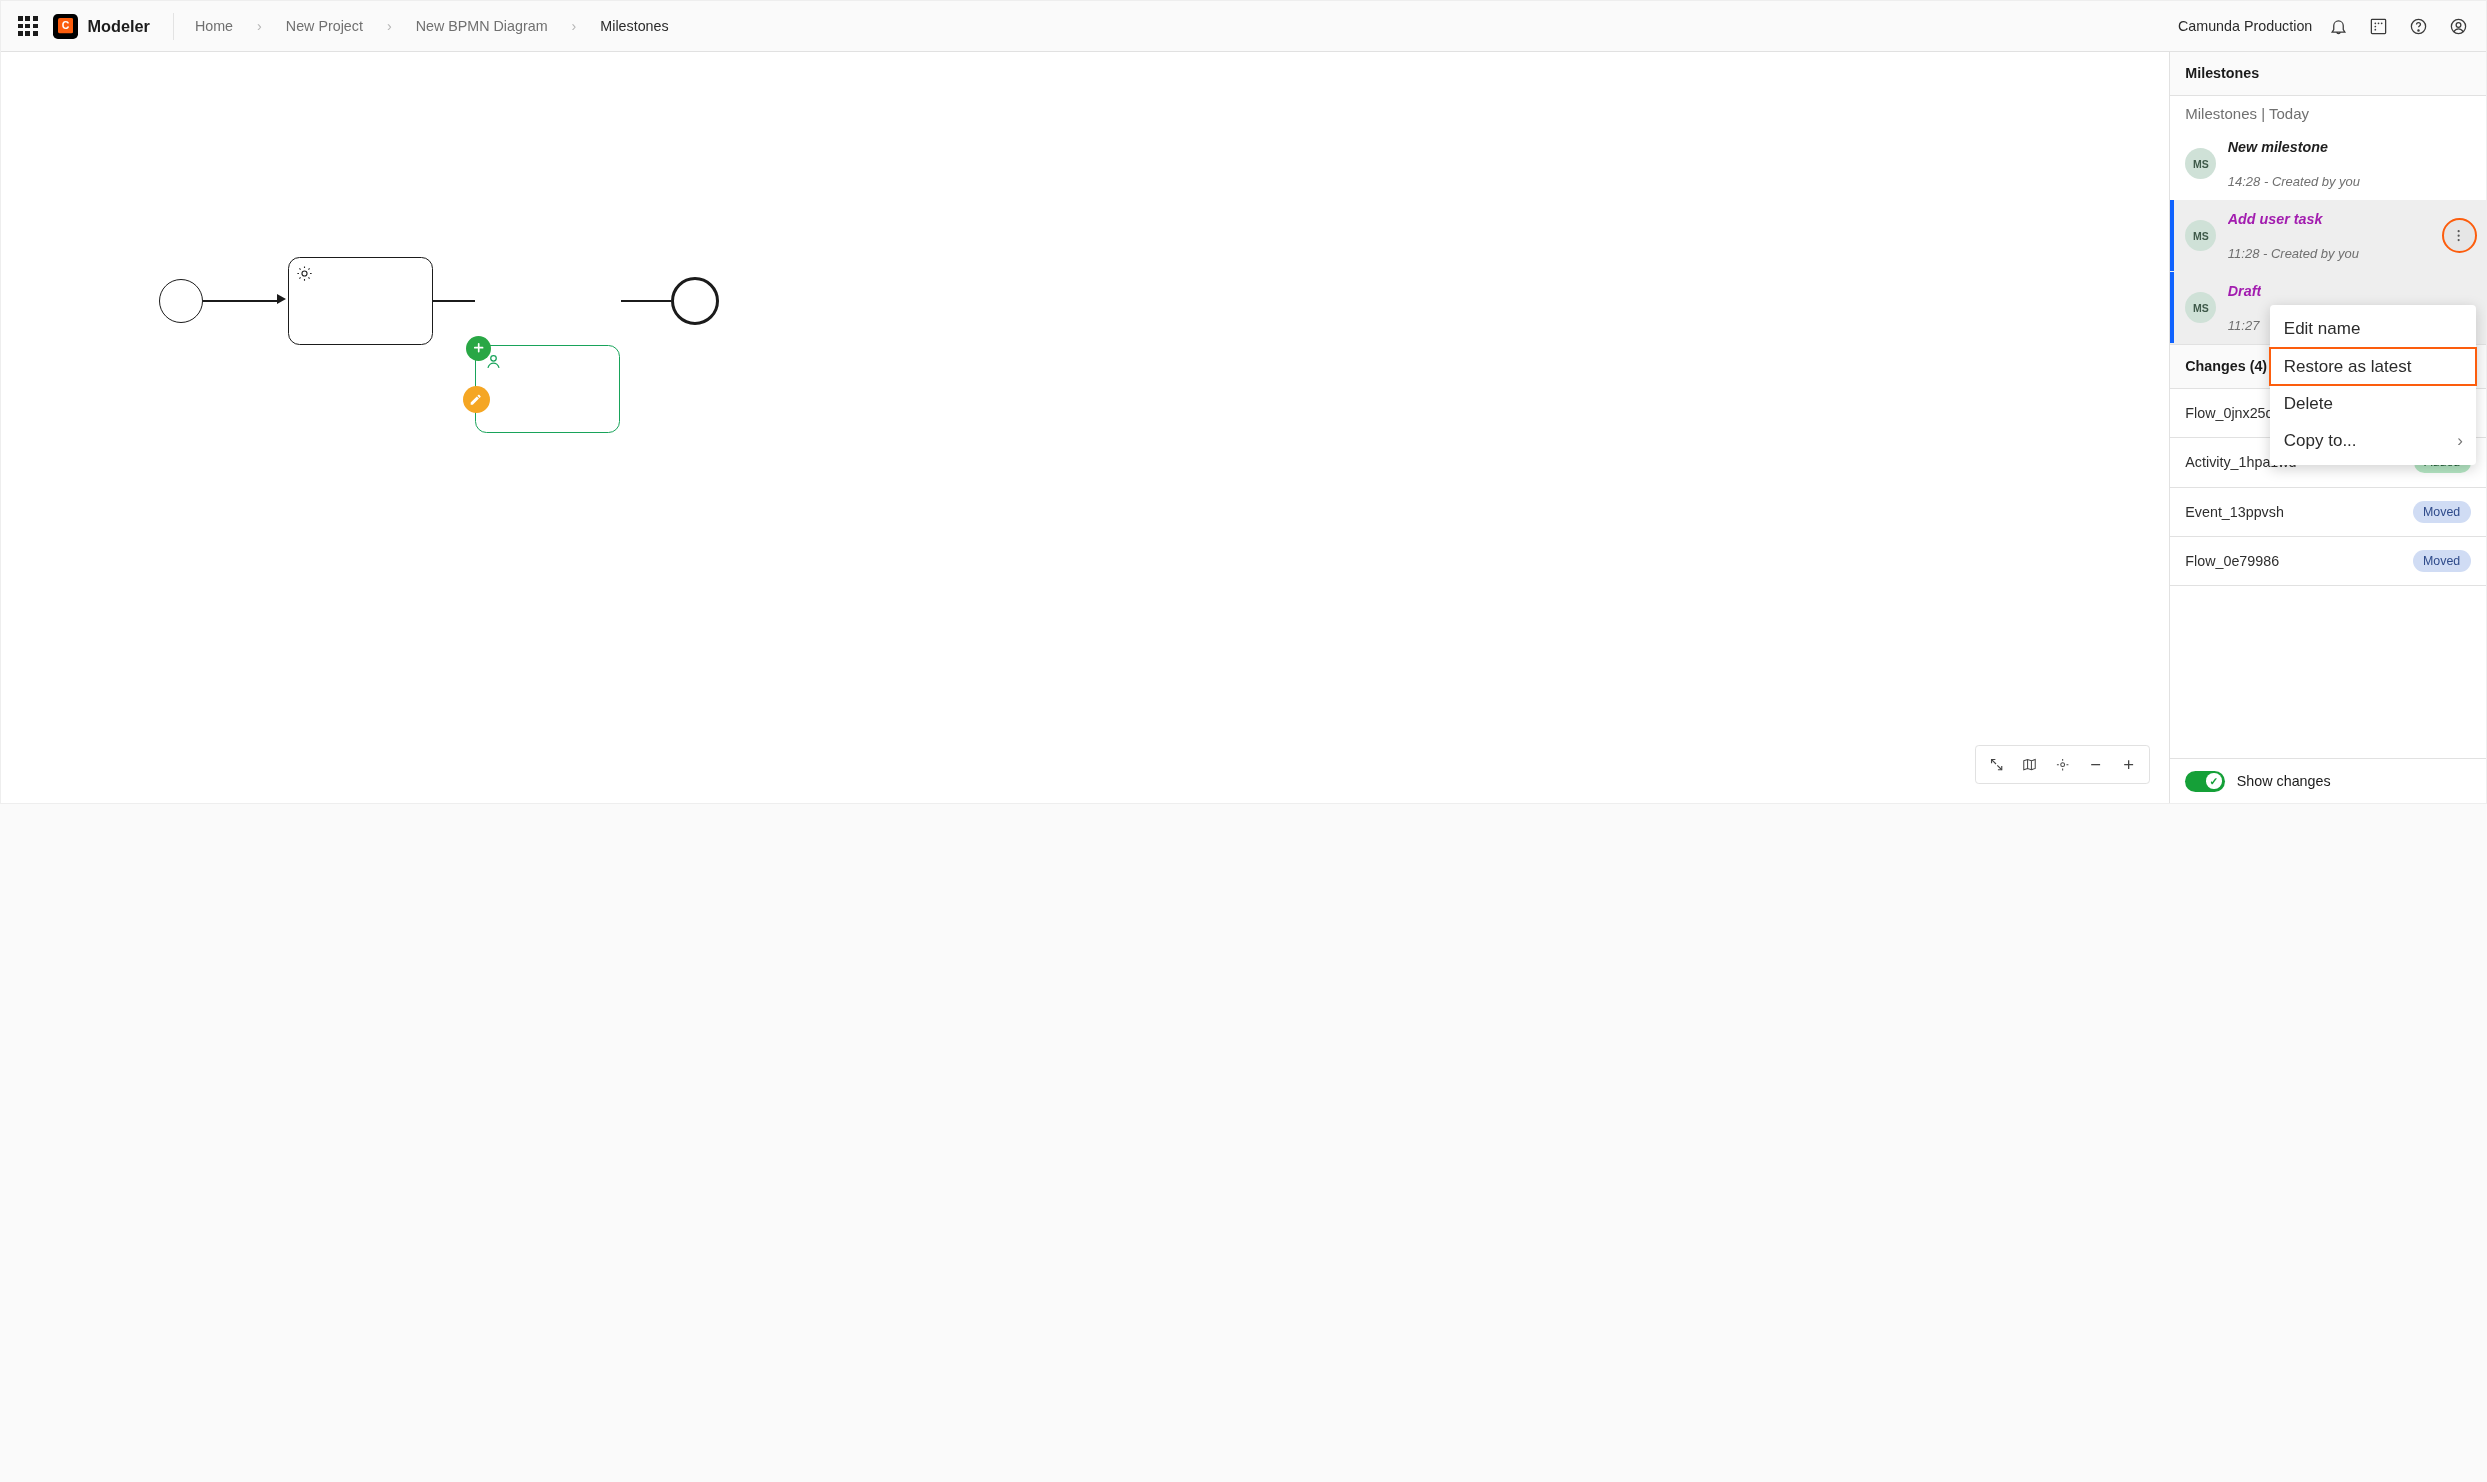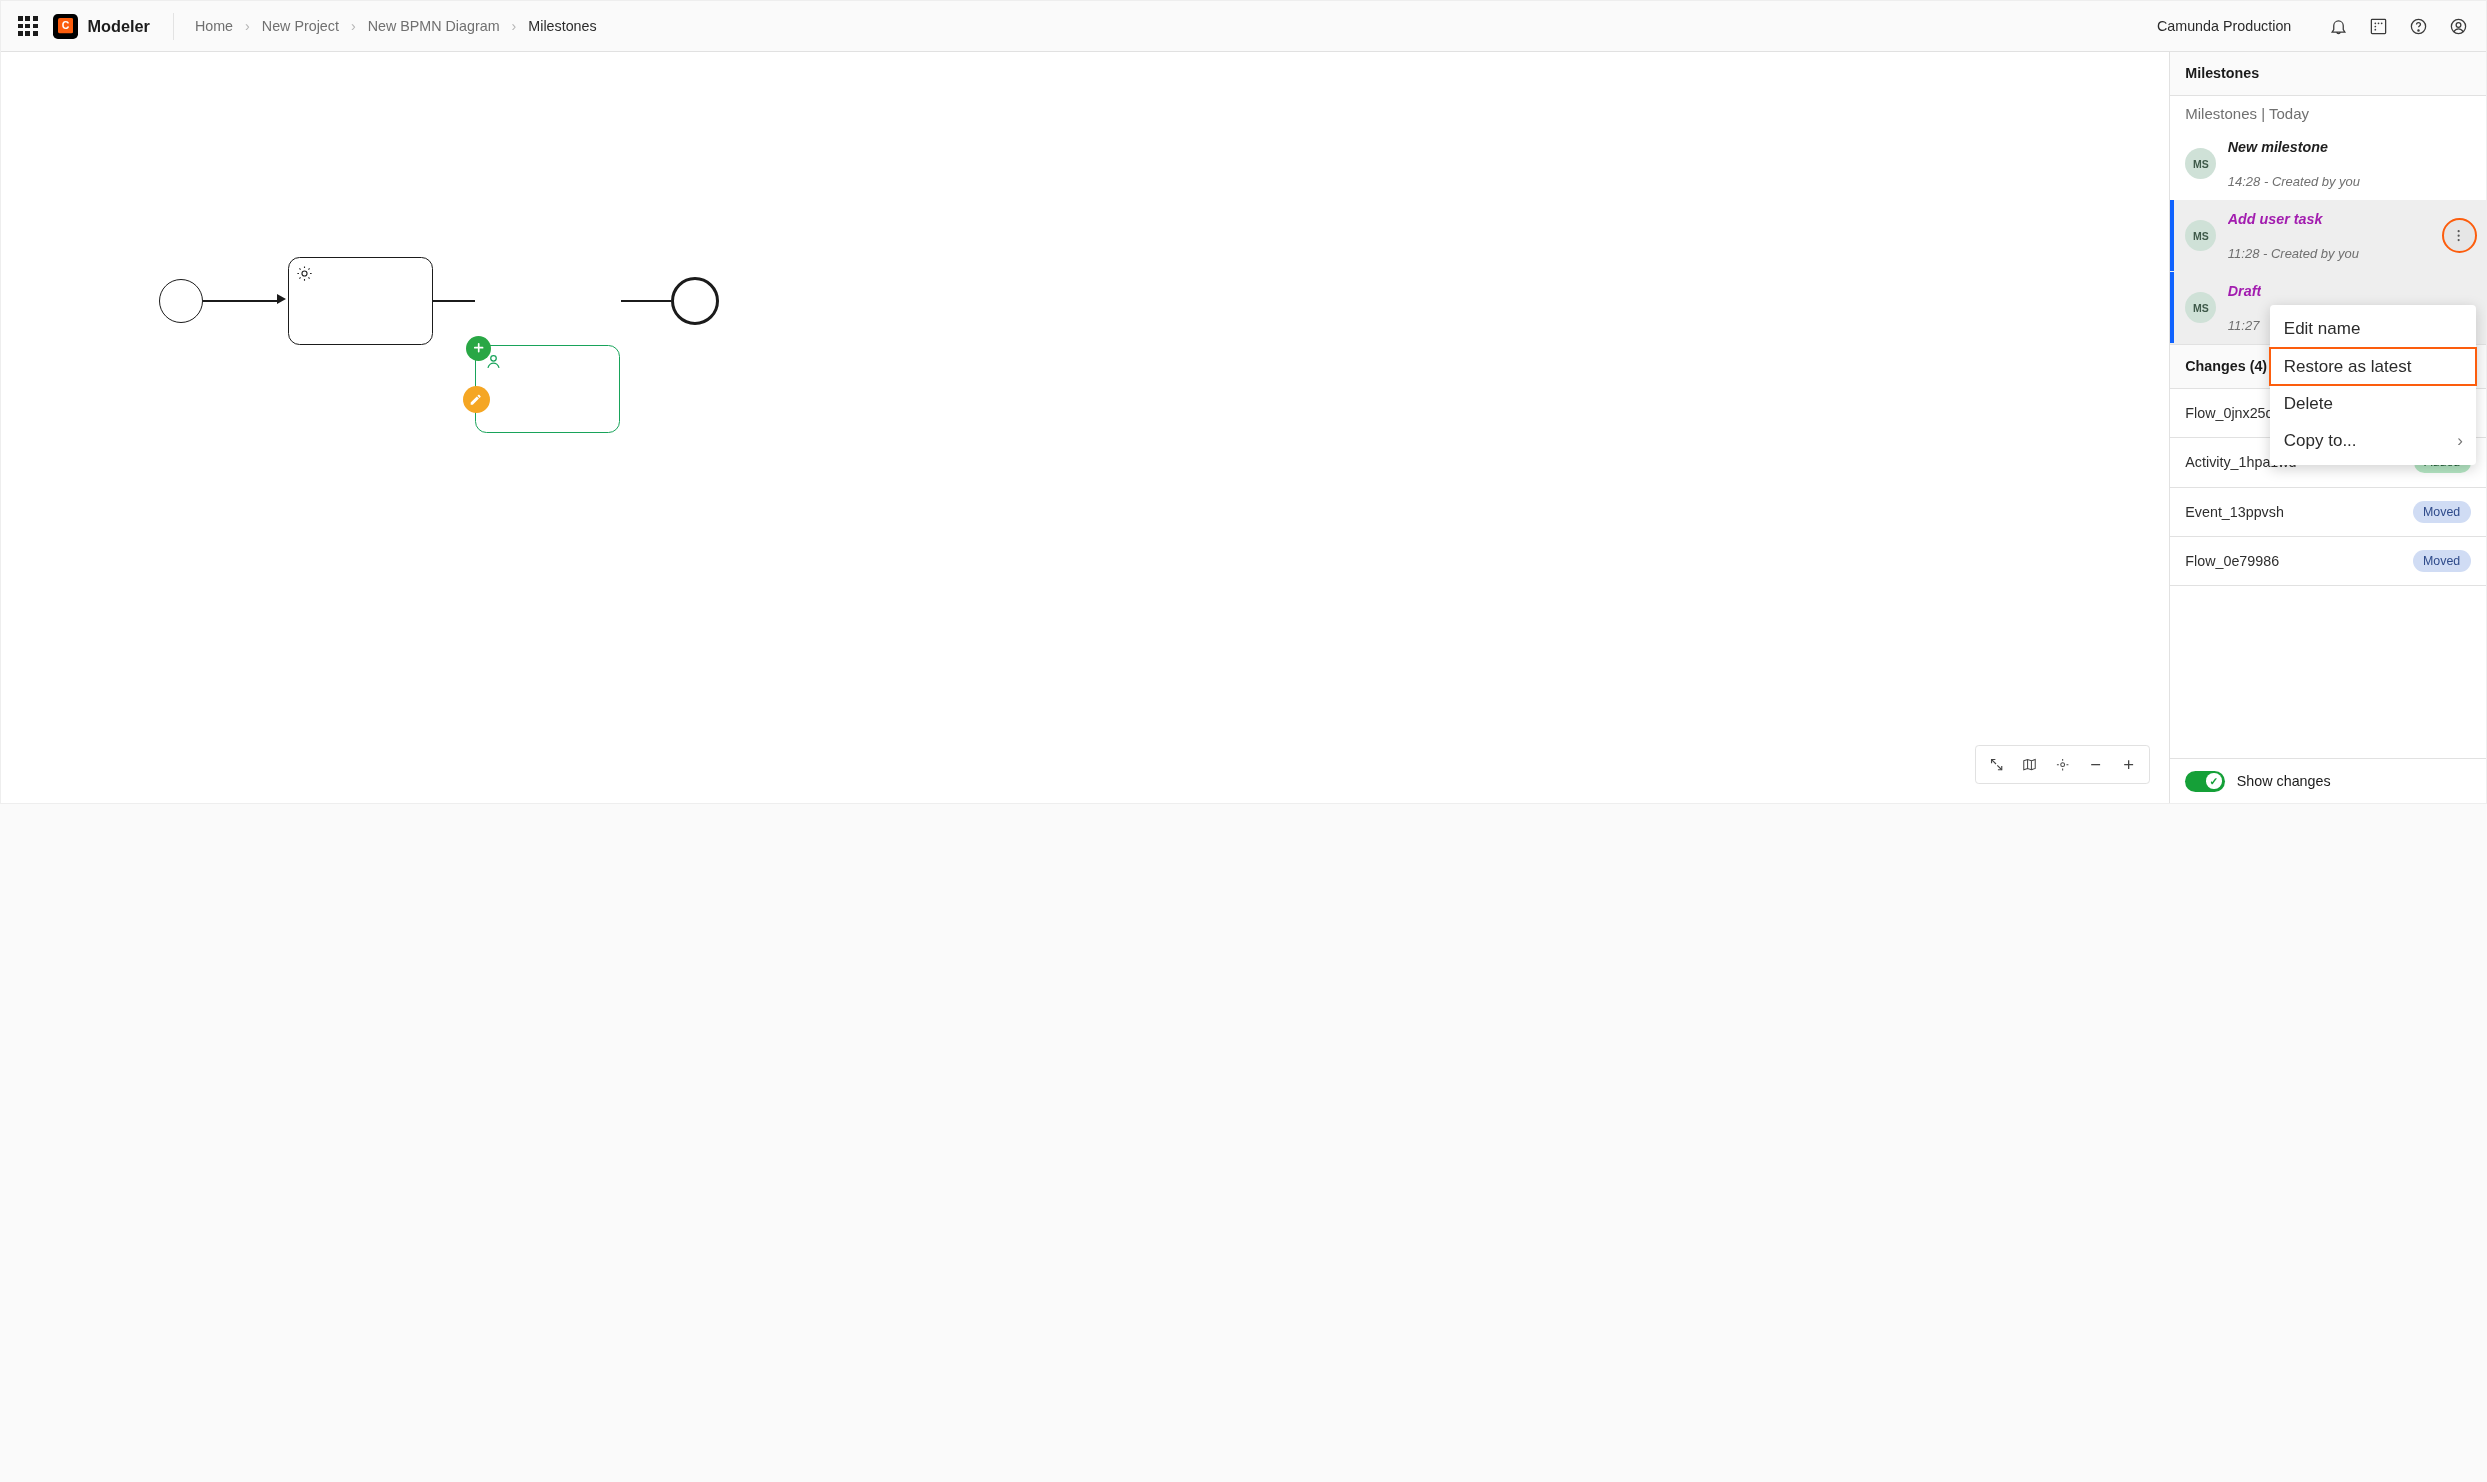--- a/index.html
+++ b/index.html
@@ -21,25 +21,25 @@
   
   
   .topbar{height:50px;display:flex;align-items:center;border-bottom:1px solid var(--border);background:var(--bg-softer);padding:0 7.7px 0 13.4px;}
   .apps-btn{width:27px;height:27px;display:flex;align-items:center;justify-content:center;cursor:pointer;margin-right:11.5px;}
   .dots9{display:grid;grid-template-columns:repeat(3,4.8px);grid-template-rows:repeat(3,4.8px);gap:2.9px;}
   .dots9 span{width:4.8px;height:4.8px;background:#1b1b1b;}
   .logo{width:25px;height:25px;border-radius:4.8px;background:#000;display:flex;align-items:center;justify-content:center;}
   .logo svg{display:block}
   .brand{font-weight:700;margin:0 11.5px 0 9.6px;font-size:16.3px;}
   .vsep{width:1px;height:27px;background:#e3e3e3;margin:0 21px 0 11.5px;}
-  .crumbs{display:flex;align-items:center;gap:12px;color:var(--text-muted);font-size:14.3px;}
+  .crumbs{display:flex;align-items:center;gap:24px;color:var(--text-muted);font-size:14.3px;}
   .crumbs .chev{color:#b5b5b5;}
   .crumbs .current{color:#2b2b2b;font-weight:500;}
   .spacer{flex:1}
-  .org{color:#2b2b2b;margin-right:27px;}
+  .org{color:#2b2b2b;margin-right:6px;}
   .icon-btn{width:40px;height:40px;display:flex;align-items:center;justify-content:center;cursor:pointer;color:#3a3a3a;}
   
   
   .subtabs{height:42px;display:flex;align-items:flex-end;border-bottom:1px solid var(--border);background:var(--bg-softer);padding:0 5.7px;}
   .tab{padding:10.5px 11.5px 9.6px;font-size:14.3px;color:#6a6a6a;cursor:pointer;border-bottom:2.9px solid transparent;margin-bottom:-1px;}
   .tab.active{color:#111;font-weight:600;border-bottom-color:var(--blue);}
   .subtabs .tabdiv{border-right:1px solid var(--border);align-self:center;height:31px;margin:0 9.6px;}
   
   
   .main{flex:1;display:flex;min-height:0;}

